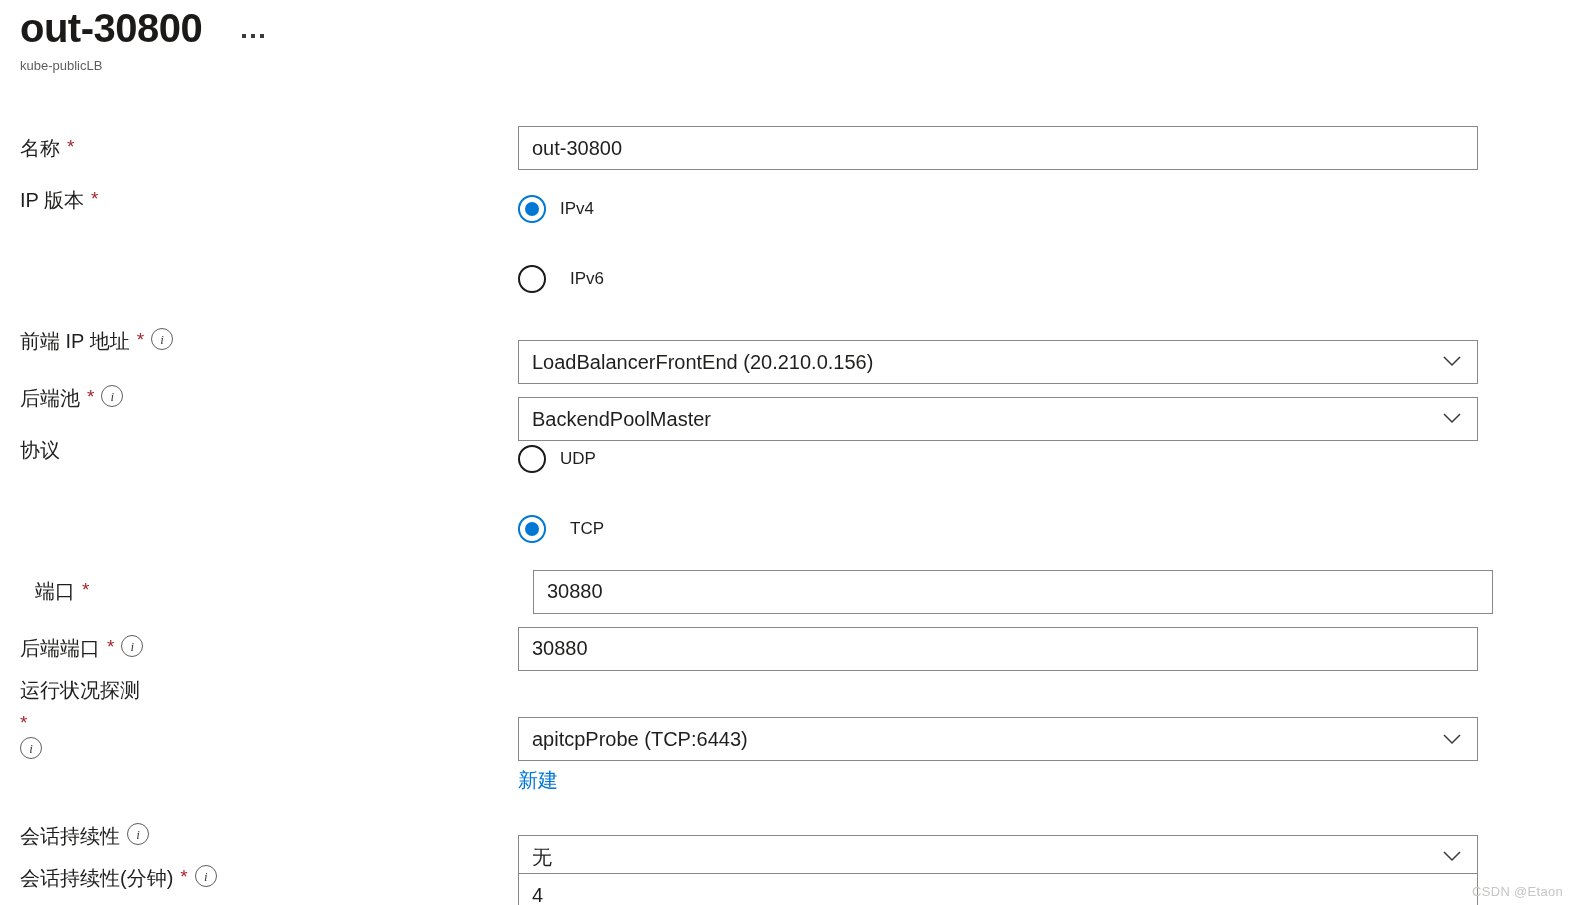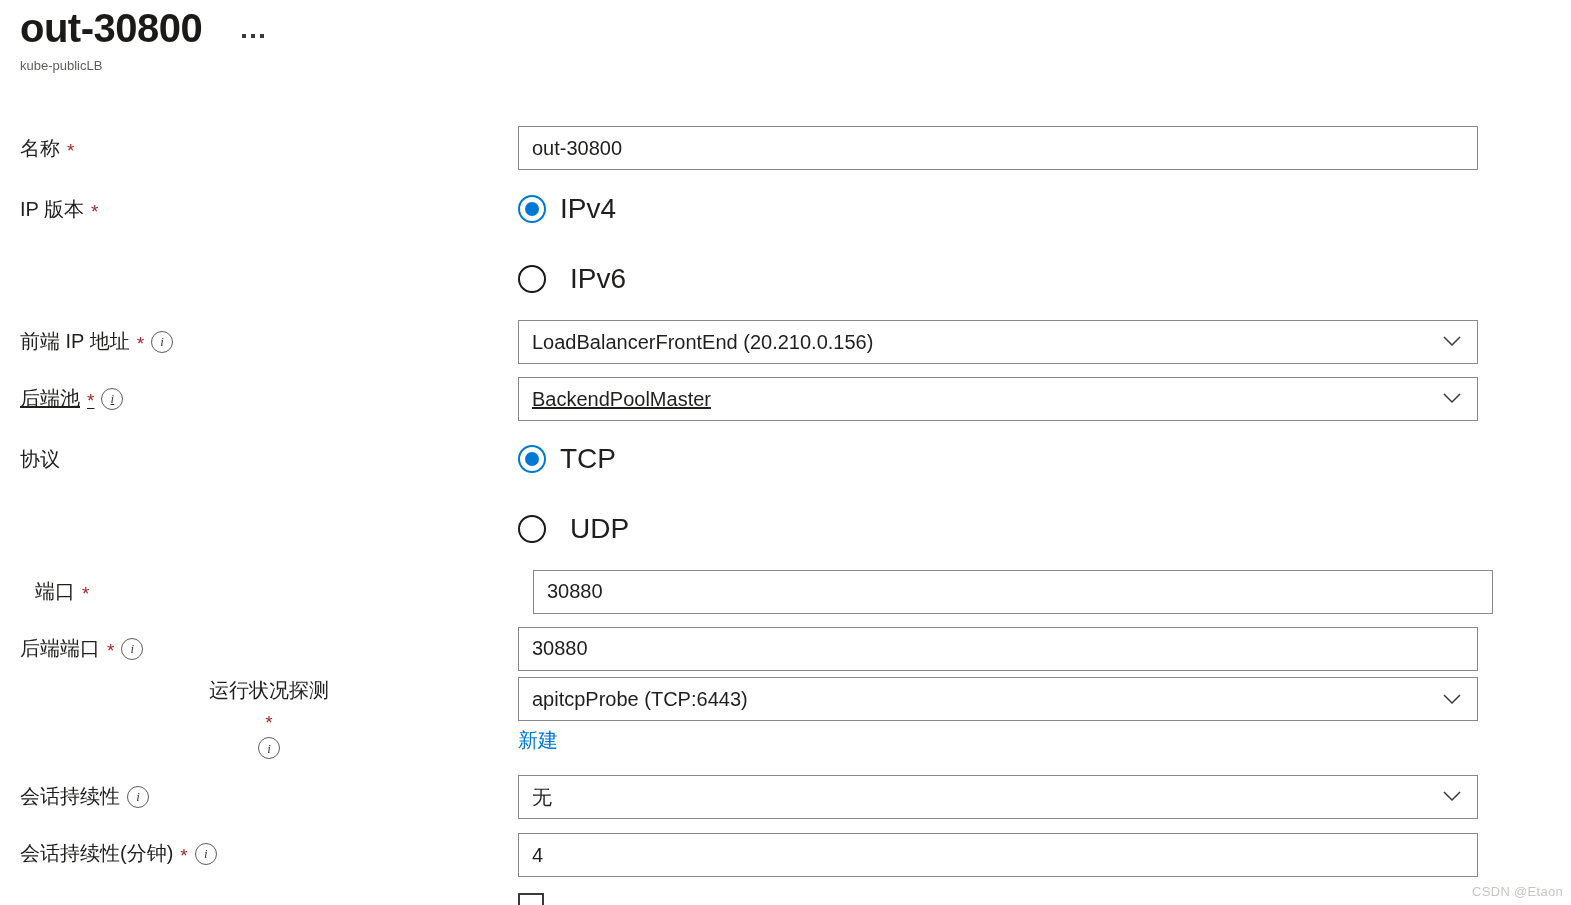--- a/index.html
+++ b/index.html
@@ -72,21 +72,20 @@
     display: flex;
     align-items: flex-start;
     width: 100%;
   }
   .label-cell {
     width: 518px;
     flex: 0 0 518px;
     padding-left: 20px;
     box-sizing: border-box;
     display: flex;
-    align-items: center;
     gap: 7px;
     font-size: 20px;
     color: #201f1e;
     white-space: nowrap;
   }
   .control-cell {
     flex: 1 1 auto;
     padding-right: 93px;
     box-sizing: border-box;
   }
@@ -128,20 +127,21 @@
     font-size: 20px;
     color: #201f1e;
     padding: 0 13px;
     outline: none;
     font-family: inherit;
   }
   .dropdown {
     justify-content: space-between;
     cursor: pointer;
     padding-right: 16px;
+    margin-top: 40px;
   }
   .dropdown .dd-value { line-height: 1; }
   .chev {
     width: 18px;
     height: 11px;
     flex: 0 0 auto;
   }
   .chev svg { display: block; }
 
   
@@ -172,21 +172,21 @@
     position: absolute;
     left: 50%;
     top: 50%;
     transform: translate(-50%, -50%);
     width: 14px;
     height: 14px;
     border-radius: 50%;
     background: #0078d4;
   }
   .radio-label {
-    font-size: 28px;
+    font-size: 17px;
     color: #201f1e;
   }
 
   
   .inline-link {
     display: inline-block;
     margin-top: 6px;
     font-size: 20px;
     color: #0078d4;
     text-decoration: none;
@@ -273,21 +273,21 @@
         <span class="dd-value">LoadBalancerFrontEnd (20.210.0.156)</span>
         <span class="chev">
           <svg width="18" height="11" viewBox="0 0 18 11">
               <path d="M1 1 L9 9 L17 1" fill="none" stroke="#3b3a39" stroke-width="1.5"></path>
             </svg>
         </span>
       </div>
     </div>
   </div>
 
-  <div class="row" style="height:57px;align-items:center;text-decoration:underline;">
+  <div class="row" style="height:57px;align-items:center;">
     <div class="label-cell">
       <span>后端池</span>
       <span class="req">*</span>
       <span class="info-icon">i</span>
     </div>
     <div class="control-cell">
       <div class="dropdown">
         <span class="dd-value">BackendPoolMaster</span>
         <span class="chev">
           <svg width="18" height="11" viewBox="0 0 18 11">
@@ -297,27 +297,27 @@
       </div>
     </div>
   </div>
 
   <div class="row" style="margin-top:10px;">
     <div class="label-cell" style="height:44px;">
       <span>协议</span>
     </div>
     <div class="control-cell">
       <div class="radio-group">
+        <div class="radio-opt">
+          <span class="radio-mark"></span>
+          <span class="radio-label">UDP</span>
+        </div>
         <div class="radio-opt checked">
           <span class="radio-mark"></span>
           <span class="radio-label">TCP</span>
-        </div>
-        <div class="radio-opt">
-          <span class="radio-mark"></span>
-          <span class="radio-label">UDP</span>
         </div>
       </div>
     </div>
   </div>
 
   <div class="row" style="height:57px;align-items:center;margin-top:12px;padding-left:15px;">
     <div class="label-cell">
       <span>端口</span>
       <span class="req">*</span>
     </div>

